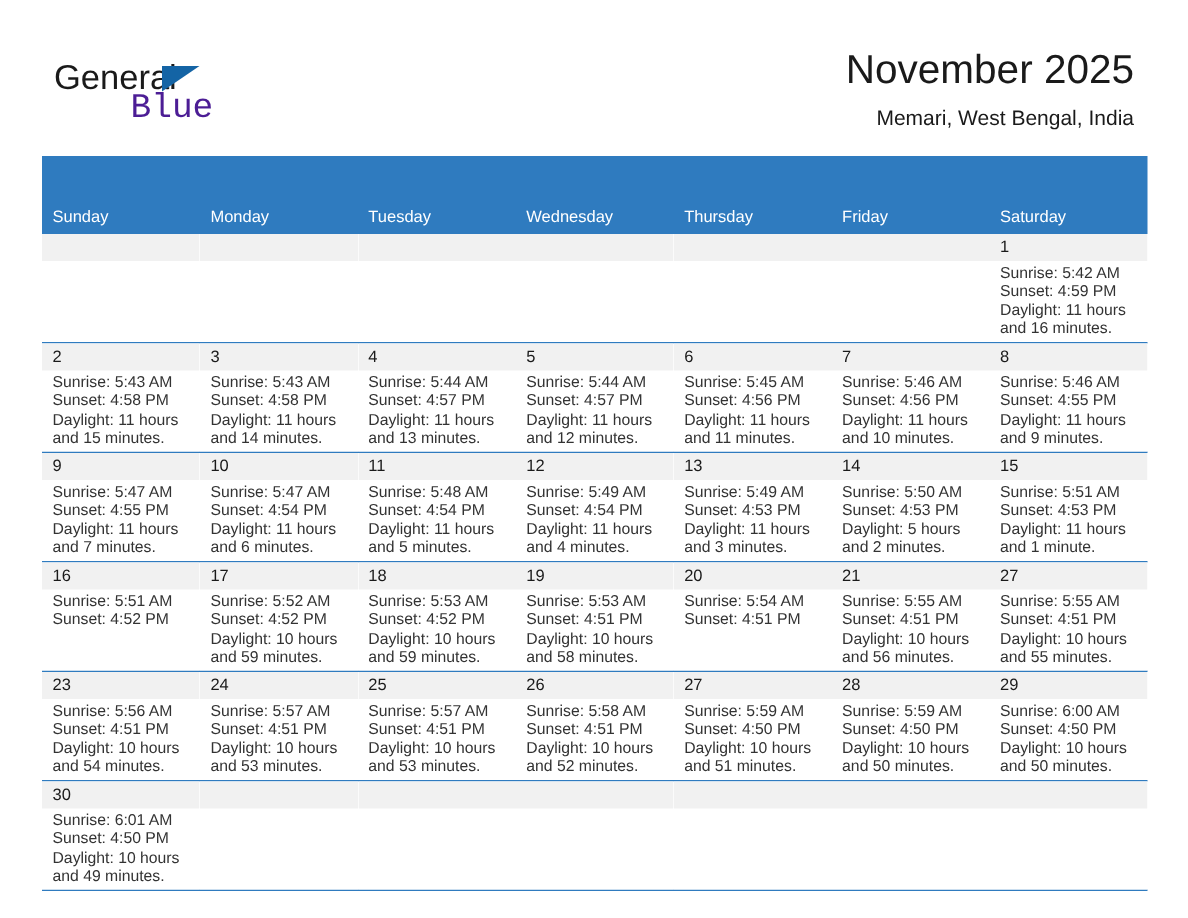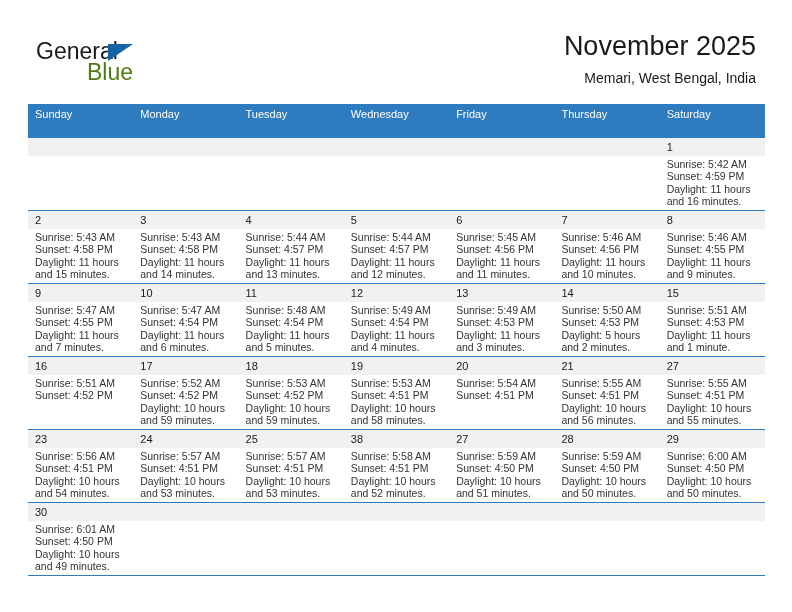--- a/index.html
+++ b/index.html
@@ -52,22 +52,22 @@
     width: 0;
     height: 0;
     border-left: 25px solid #1464a5;
     border-bottom: 17px solid transparent;
   }
   .brand-blue {
     position: absolute;
     left: 51px;
     top: 21px;
     font-size: 23px;
-    color: #4d7c0f;
-    font-family: Liberation Sans, sans-serif;
+    color: #4c1d95;
+    font-family: Liberation Mono, monospace;
   }
   .title-block {
     position: absolute;
     right: 36px;
     top: 30px;
     text-align: right;
     margin-left: 12px;
   }
   .month-title {
     font-size: 27px;
@@ -94,24 +94,25 @@
     display: flex;
     width: 100%;
     background: #2f7bbf;
   }
   .weekday-cell {
     flex: 1 1 0;
     box-sizing: border-box;
     padding: 4px 0 4px 7px;
     font-size: 11px;
     color: #ffffff;
-    height: 34px;
+    height: 21px;
     line-height: 13px;
     overflow: hidden;
     white-space: nowrap;
+    margin-top: 31px;
   }
   .week-row {
     display: flex;
     width: 100%;
     border-bottom: 1.5px solid #2f7bbf;
     box-sizing: border-box;
   }
   .day-cell {
     flex: 1 1 0;
     box-sizing: border-box;
@@ -170,22 +171,22 @@
     </div>
 
   </div>
 
   <div class="calendar">
     <div class="weekday-row">
         <div class="weekday-cell">Sunday</div>
         <div class="weekday-cell">Monday</div>
         <div class="weekday-cell">Tuesday</div>
         <div class="weekday-cell">Wednesday</div>
+        <div class="weekday-cell">Thursday</div>
         <div class="weekday-cell">Friday</div>
-        <div class="weekday-cell">Thursday</div>
         <div class="weekday-cell">Saturday</div>
       </div>
     <div class="weeks">
         <div class="week-row">
           <div class="day-cell empty">
             <span class="day-number"></span>
           </div>
           <div class="day-cell empty">
             <span class="day-number"></span>
           </div>
@@ -401,21 +402,21 @@
           </div>
           <div class="day-cell">
             <span class="day-number">25</span>
             <div class="day-info">
               <div>Sunrise: 5:57 AM</div>
               <div>Sunset: 4:51 PM</div>
               <div class="daylight-wrap">Daylight: 10 hours and 53 minutes.</div>
             </div>
           </div>
           <div class="day-cell">
-            <span class="day-number">38</span>
+            <span class="day-number">26</span>
             <div class="day-info">
               <div>Sunrise: 5:58 AM</div>
               <div>Sunset: 4:51 PM</div>
               <div class="daylight-wrap">Daylight: 10 hours and 52 minutes.</div>
             </div>
           </div>
           <div class="day-cell">
             <span class="day-number">27</span>
             <div class="day-info">
               <div>Sunrise: 5:59 AM</div>

